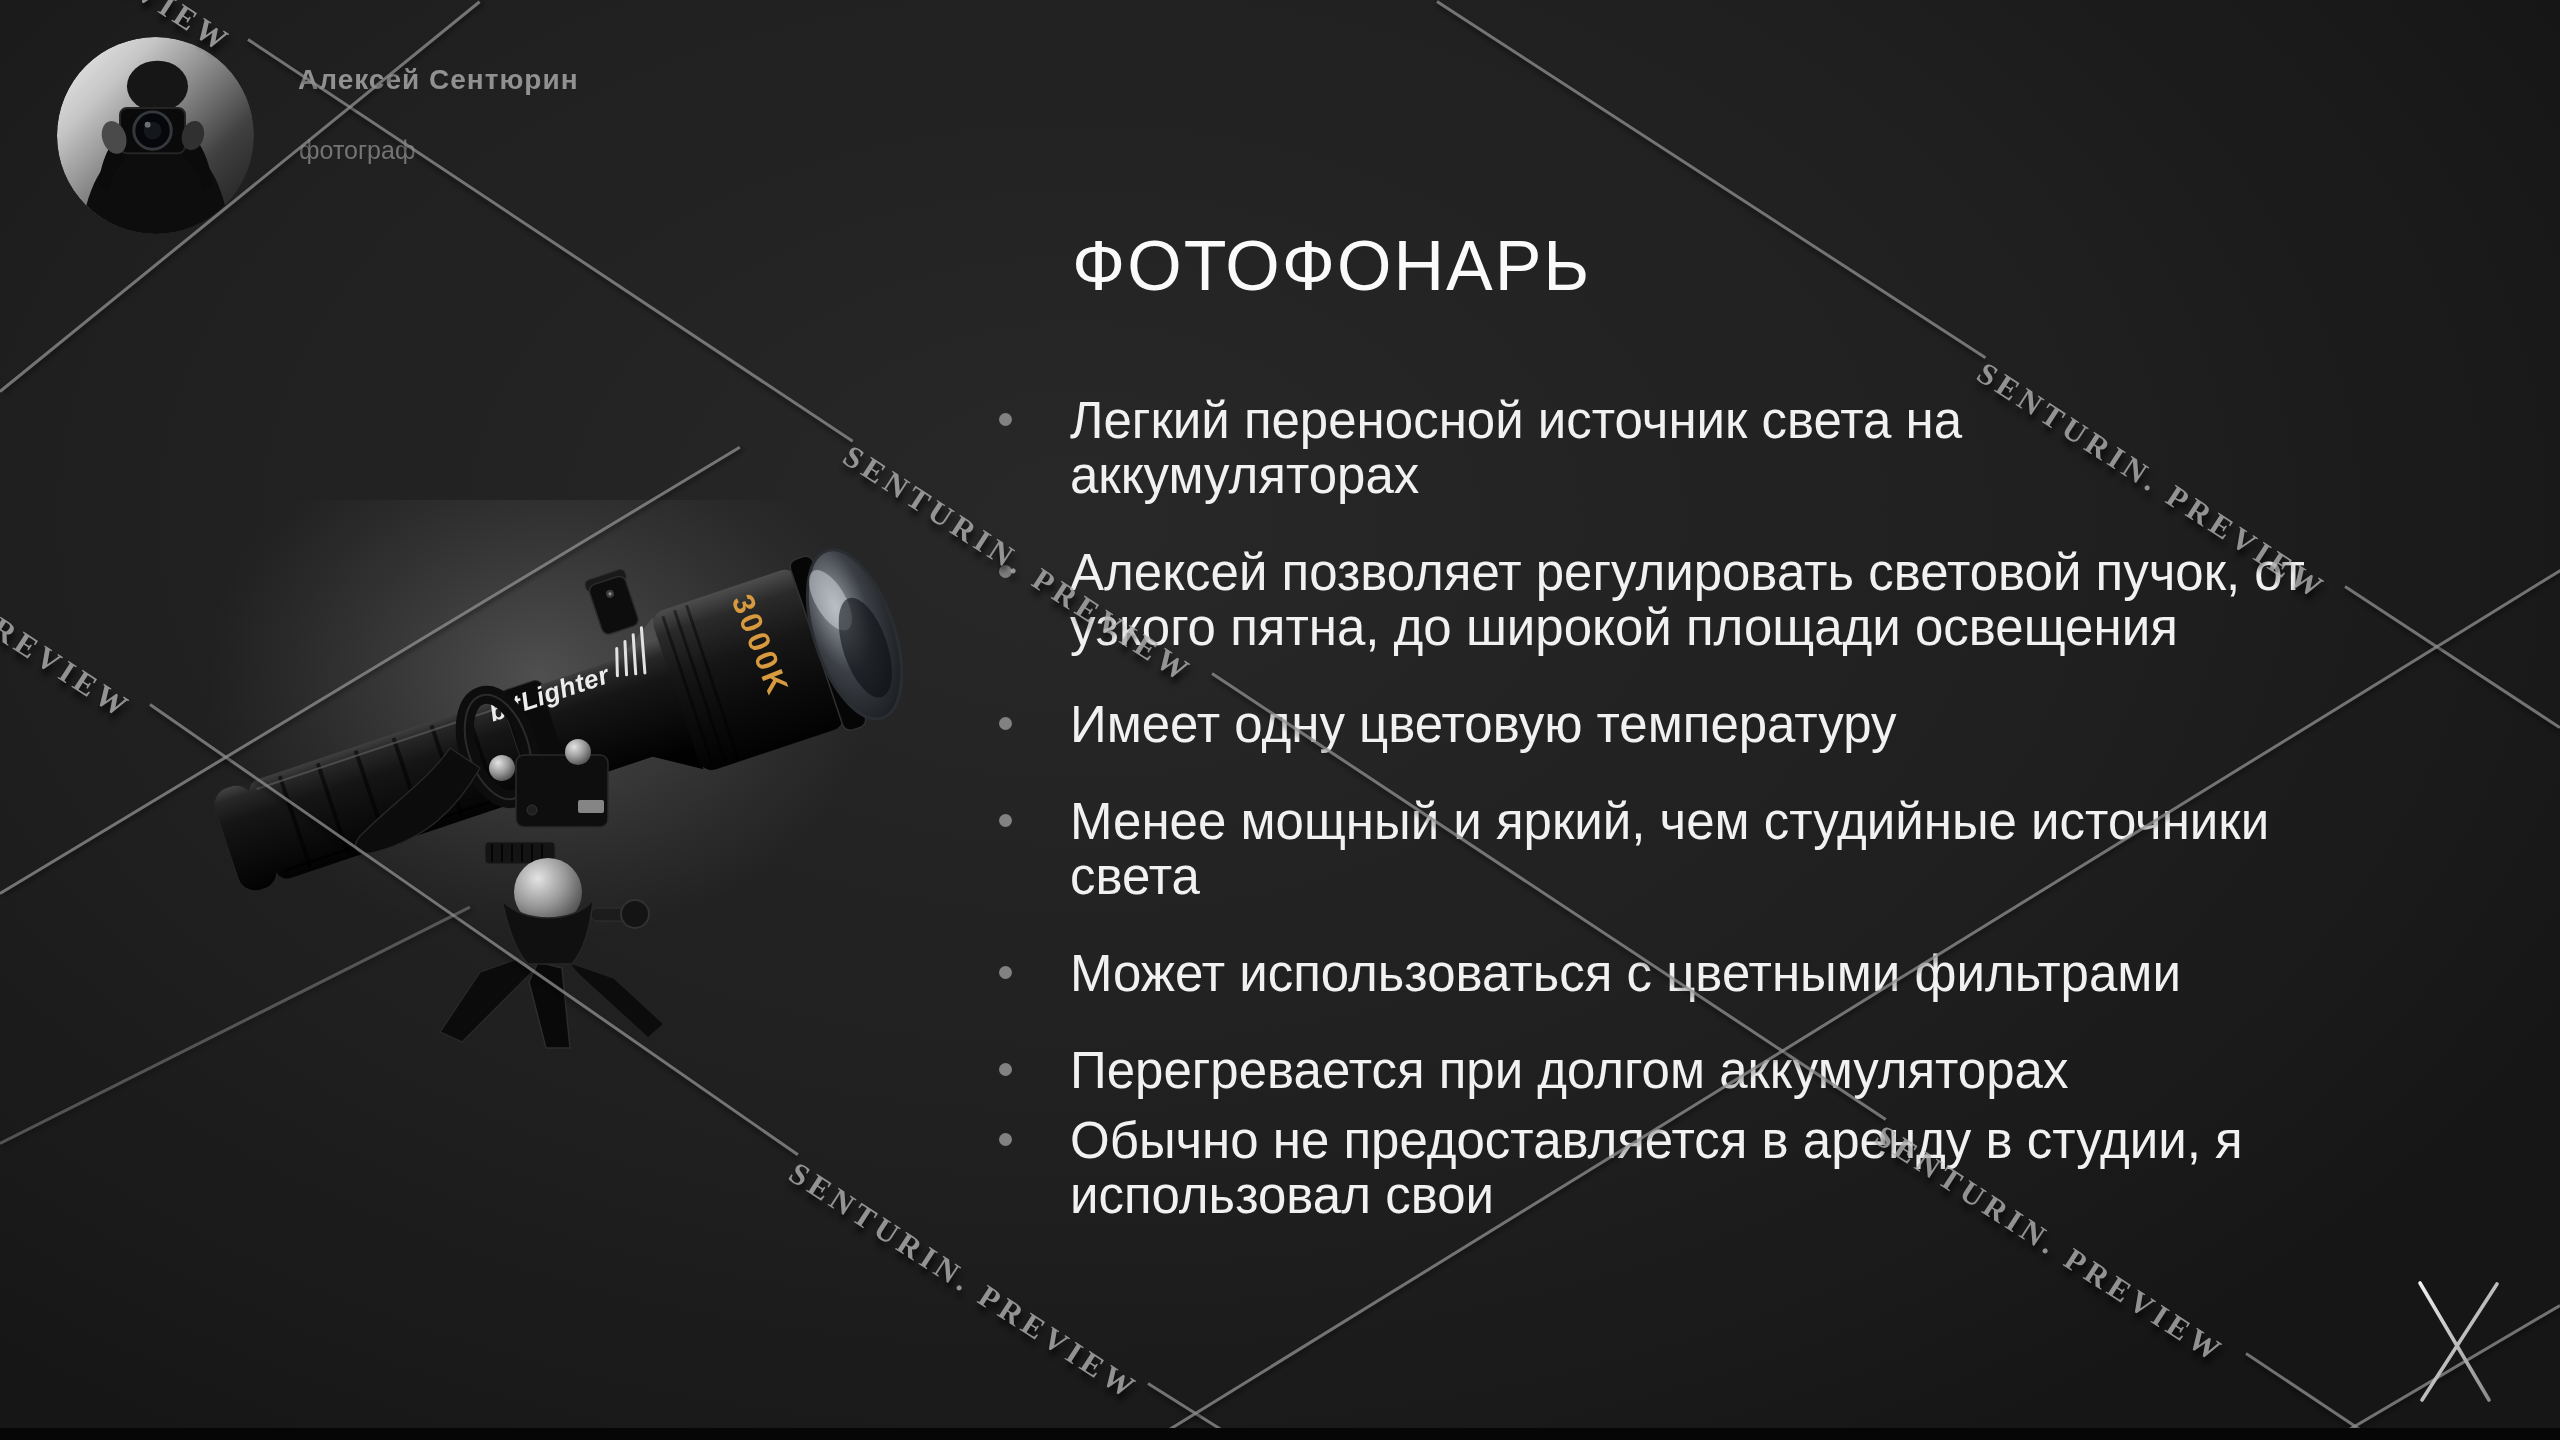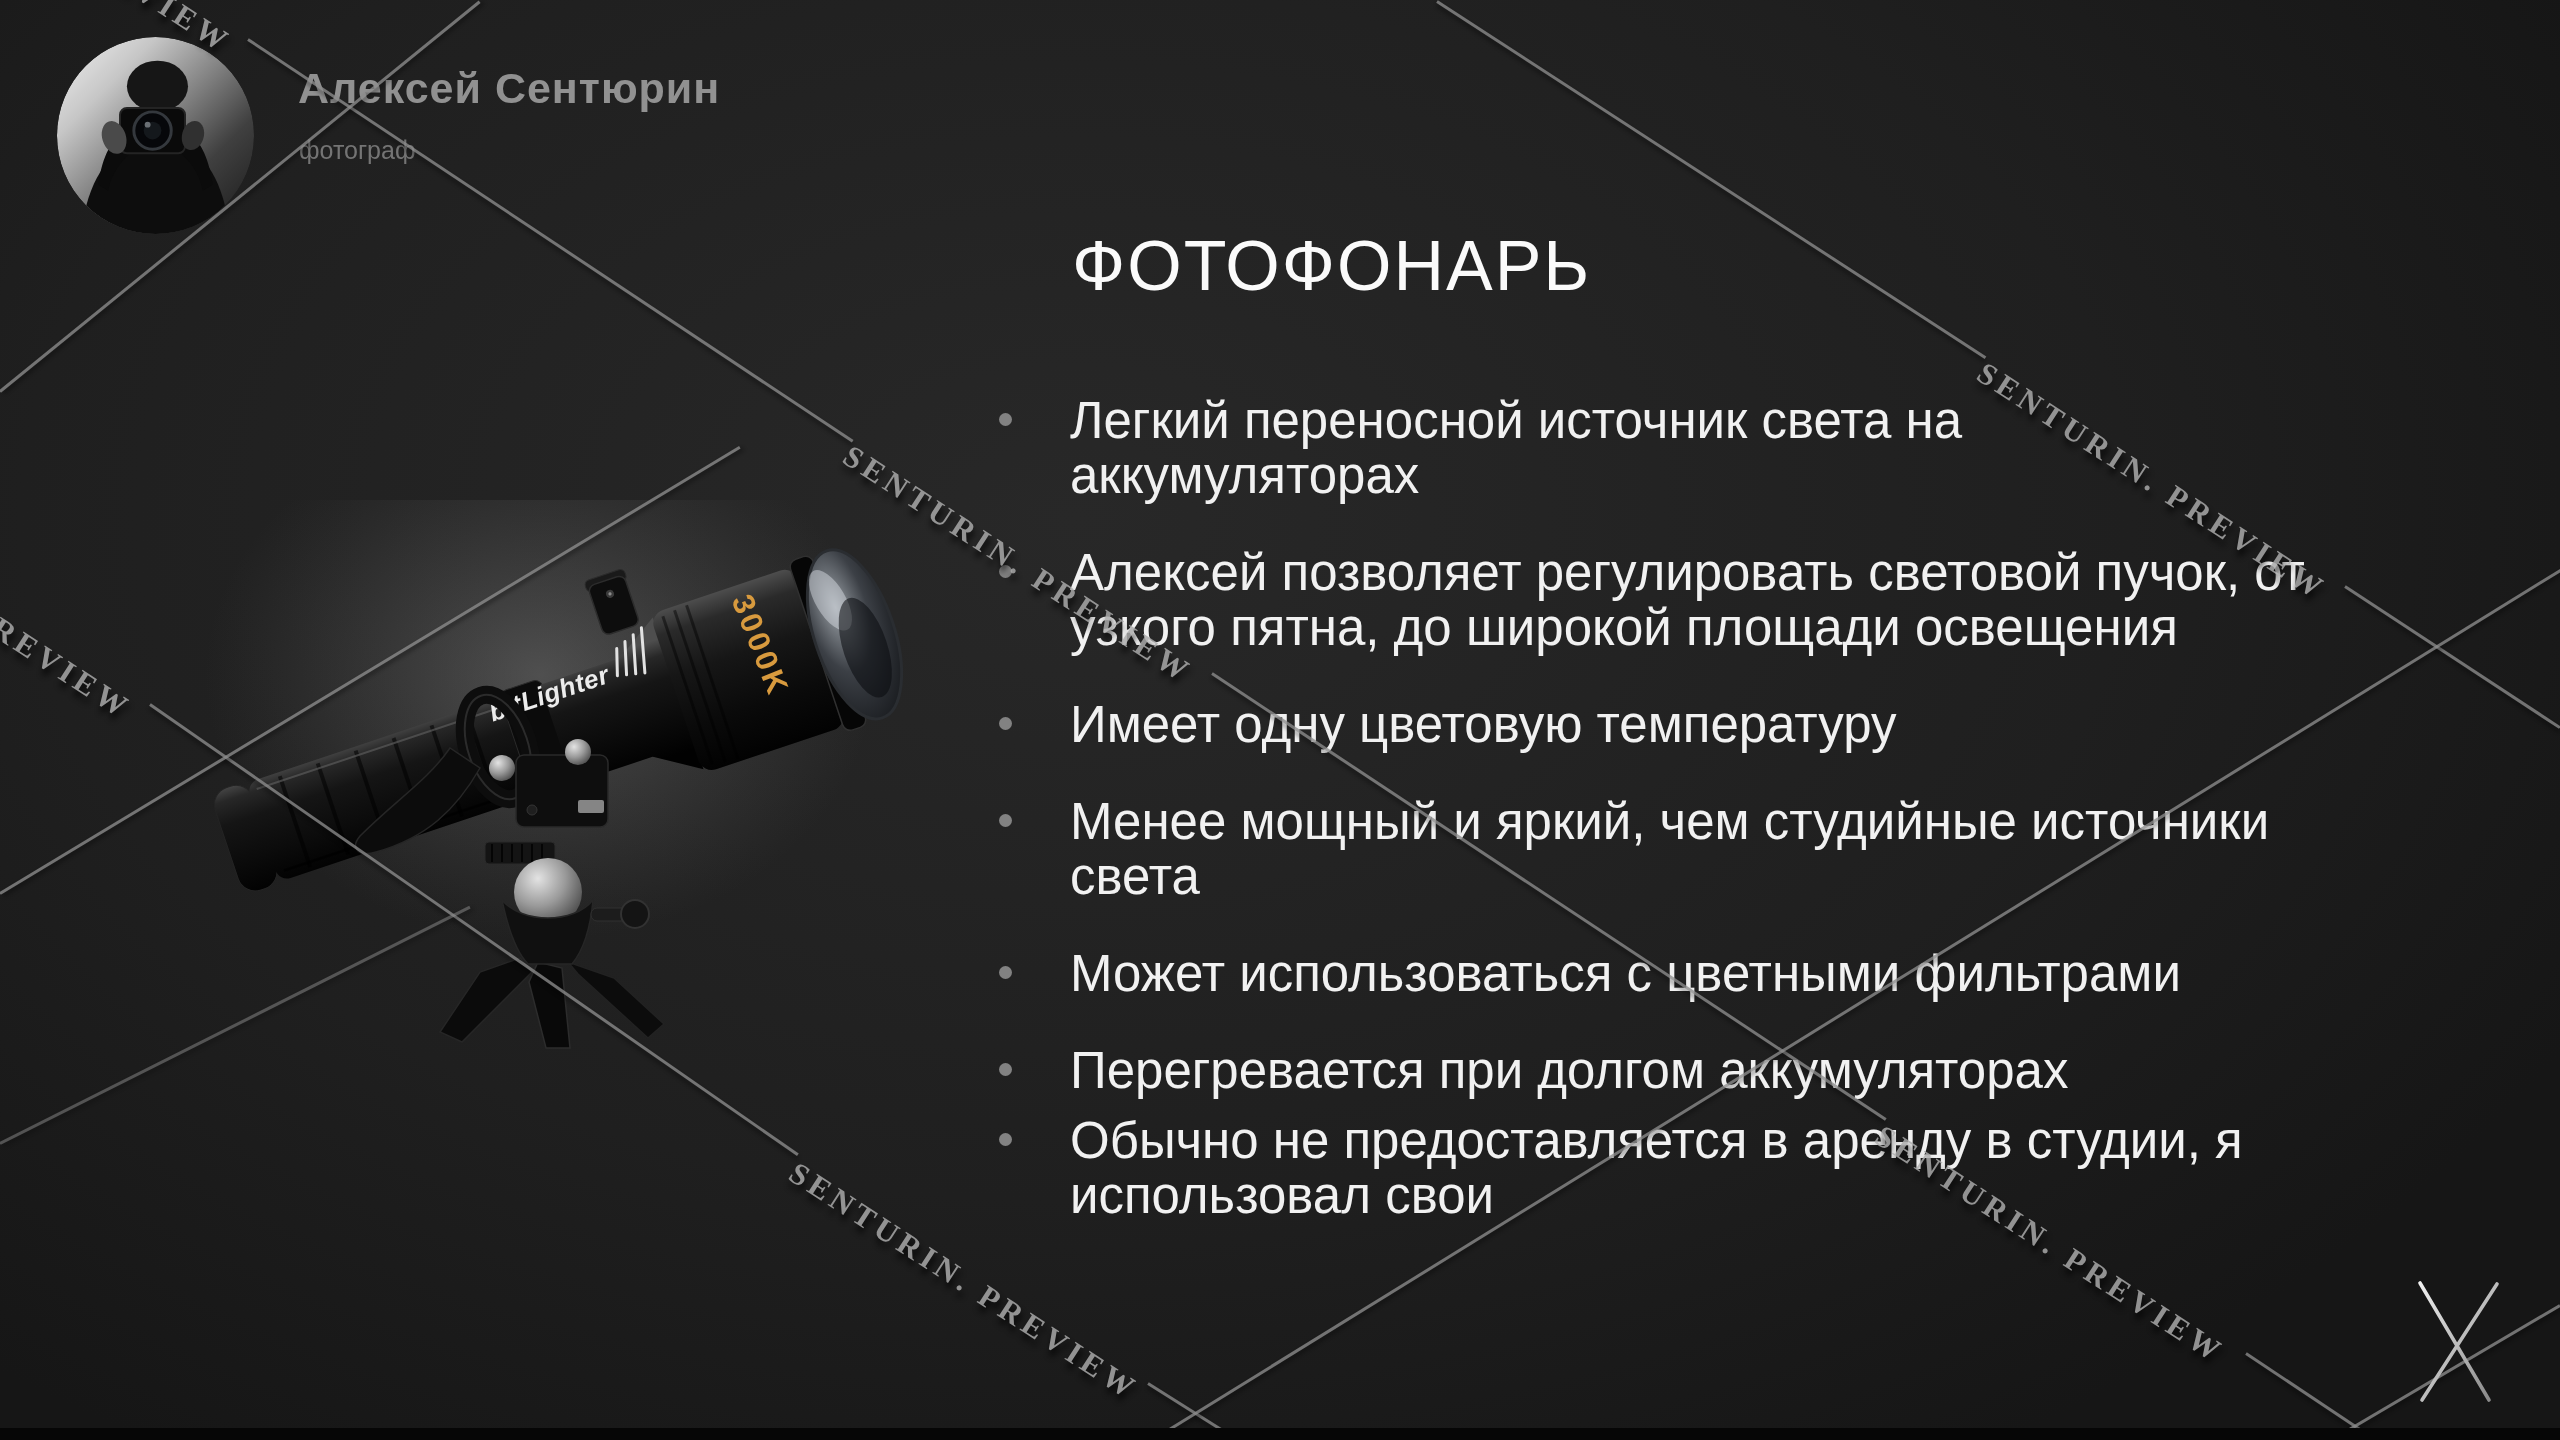--- a/index.html
+++ b/index.html
@@ -3,21 +3,21 @@
 <meta charset="utf-8">
 <style>
   html,body{margin:0;padding:0;background:#0d0d0d;}
   #stage{
     position:relative;width:2560px;height:1440px;overflow:hidden;
     background:radial-gradient(1700px 1100px at 42% 36%, #282828, #1f1f1f 62%, #161616 100%);
     font-family:"Liberation Sans", sans-serif;
   }
   
   .avatar{position:absolute;left:57px;top:37px;width:197px;height:197px;border-radius:50%;overflow:hidden;}
-  .profile-name{position:absolute;left:298px;top:64px;font-size:43px;font-weight:bold;color:#919191;letter-spacing:1px;}
+  .profile-name{position:absolute;left:298px;top:64px;font-size:28px;font-weight:bold;color:#919191;letter-spacing:1px;}
   .profile-role{position:absolute;left:299px;top:136px;font-size:25px;color:#747474;}
   
   .slide-title{position:absolute;left:1072px;top:226px;font-size:70px;font-weight:400;color:#fafafa;letter-spacing:2px;}
   ul.bullets{position:absolute;left:999px;top:393px;width:1400px;margin:0;padding:0;list-style:none;}
   ul.bullets li{position:relative;margin:0 0 42px 0;padding-left:71px;}
   ul.bullets li:nth-child(6){margin-bottom:15px;}
   .dot{position:absolute;left:0;top:20px;width:13px;height:13px;border-radius:50%;background:#828282;}
   .btext{display:block;white-space:pre-line;font-size:51px;line-height:55px;color:#f1f1f1;font-weight:400;}
   
   .wm{

